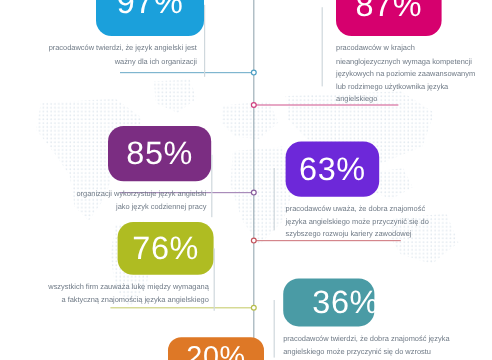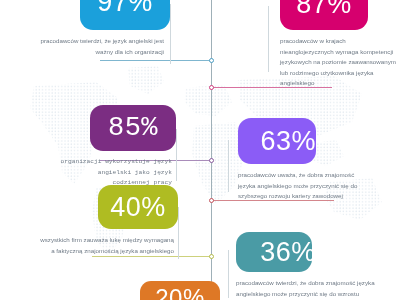--- a/index.html
+++ b/index.html
@@ -56,21 +56,21 @@
   
   #s97{left:40px;top:-26px;width:130px;}
   #s97 .bubble{width:90px;height:56px;margin-left:40px;justify-content:center;}
   #s97 .cap{width:124px;}
 
   
   #s87{left:280px;top:-22px;width:130px;}
   #s87 .bubble{width:88px;height:52px;justify-content:center;}
 
   
-  #s85{left:58px;top:105px;width:118px;font-family:Liberation Mono, monospace;}
+  #s85{left:58px;top:105px;width:118px;}
   #s85 .bubble{width:86px;height:46px;margin-left:32px;justify-content:center;}
 
   
   #s63{left:238px;top:118px;width:140px;}
   #s63 .bubble{width:78px;height:46px;justify-content:center;}
 
   
   #s40{left:38px;top:185px;width:140px;}
   #s40 .bubble{width:80px;height:44px;margin-left:60px;justify-content:center;}
 
@@ -151,30 +151,30 @@
 
   <div class="stat" id="s85">
     <div class="bubble" style="background:#7B2D82;">
       <span class="pct">85%</span>
     </div>
     <div class="caption cap-right" style="width:114px;">organizacji wykorzystuje język angielski jako język codziennej pracy</div>
     <div class="rule" style="left:118px;top:24px;width:1px;height:52px;"></div>
   </div>
 
   <div class="stat" id="s63">
-    <div class="bubble" style="background:#8b5cf6;justify-content:flex-end;">
+    <div class="bubble" style="background:#6d28d9;">
       <span class="pct">63%</span>
     </div>
     <div class="caption cap-left" style="width:132px;">pracodawców uważa, że dobra znajomość języka angielskiego może przyczynić się do szybszego rozwoju kariery zawodowej</div>
     <div class="rule" style="left:-10px;top:22px;width:1px;height:52px;"></div>
   </div>
 
   <div class="stat" id="s40">
     <div class="bubble" style="background:#AFBC22;">
-      <span class="pct">40%</span>
+      <span class="pct">76%</span>
     </div>
     <div class="caption cap-right" style="width:136px;">wszystkich firm zauważa lukę między wymaganą a faktyczną znajomością języka angielskiego</div>
     <div class="rule" style="left:140px;top:22px;width:1px;height:52px;"></div>
   </div>
 
   <div class="stat" id="s36">
     <div class="bubble" style="background:#4A9BA5;">
       <span class="pct">36%</span>
     </div>
     <div class="caption cap-left" style="width:140px;">pracodawców twierdzi, że dobra znajomość języka angielskiego może przyczynić się do wzrostu</div>

